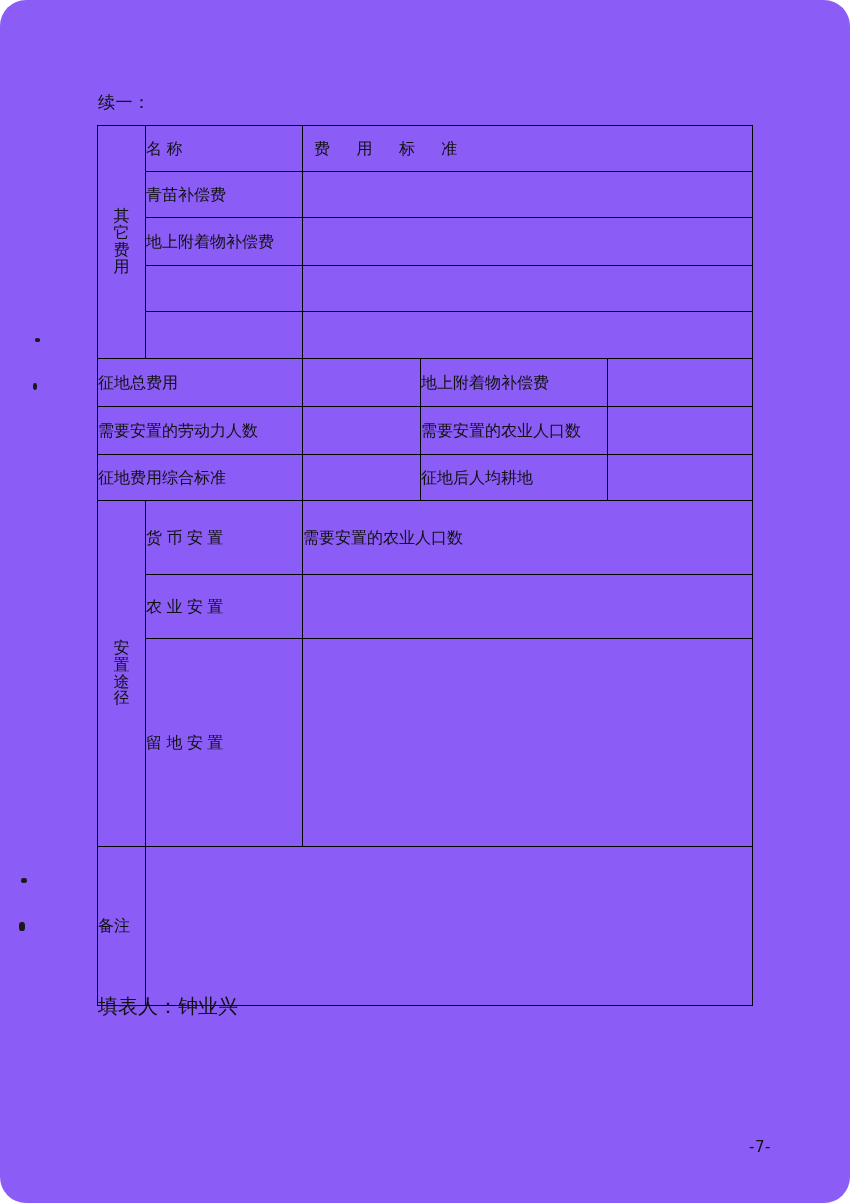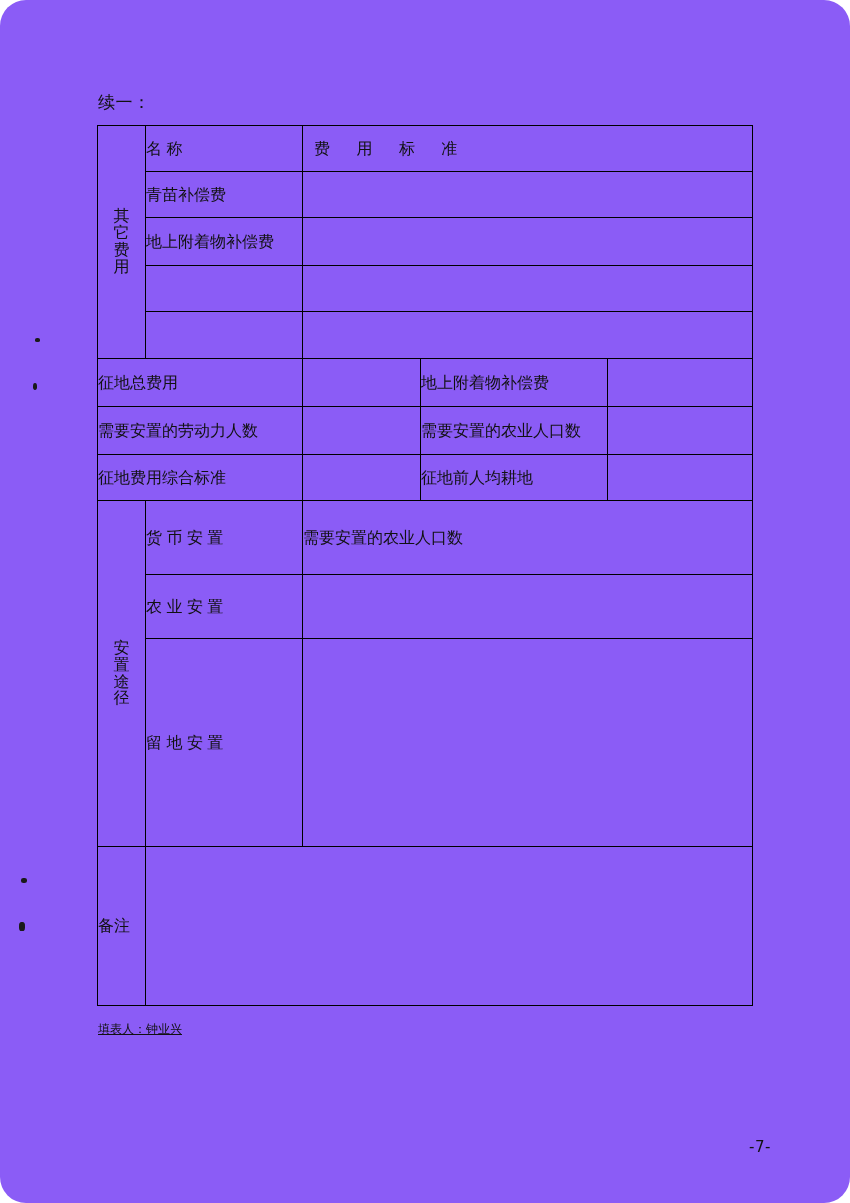--- a/index.html
+++ b/index.html
@@ -79,25 +79,24 @@
 
   .cell-left {
     text-align: left;
     padding-left: 7px;
   }
 
   
   .filler-line {
     position: absolute;
     left: 98px;
-    top: 1019px;
-    font-size: 12px;
+    top: 996px;
+    font-size: 20px;
     line-height: 20px;
     white-space: nowrap;
-    text-decoration: underline;
   }
   .page-number {
     position: absolute;
     left: 749px;
     top: 1138px;
     font-size: 15px;
     letter-spacing: 0.5px;
     font-family: "DejaVu Sans", "Liberation Sans", sans-serif;
   }
 
@@ -168,21 +167,21 @@
       <tr>
         <td colspan="2" style="height:47px">需要安置的劳动力人数</td>
         <td></td>
         <td>需要安置的农业人口数</td>
         <td></td>
       </tr>
 
       <tr>
         <td colspan="2" style="height:45px">征地费用综合标准</td>
         <td></td>
-        <td>征地前人均耕地</td>
+        <td>征地后人均耕地</td>
         <td></td>
       </tr>
 
       <tr>
         <td class="vlabel" rowspan="3">
           <div class="stack">
             <span>安</span>
             <span>置</span>
             <span>途</span>
             <span>径</span>

